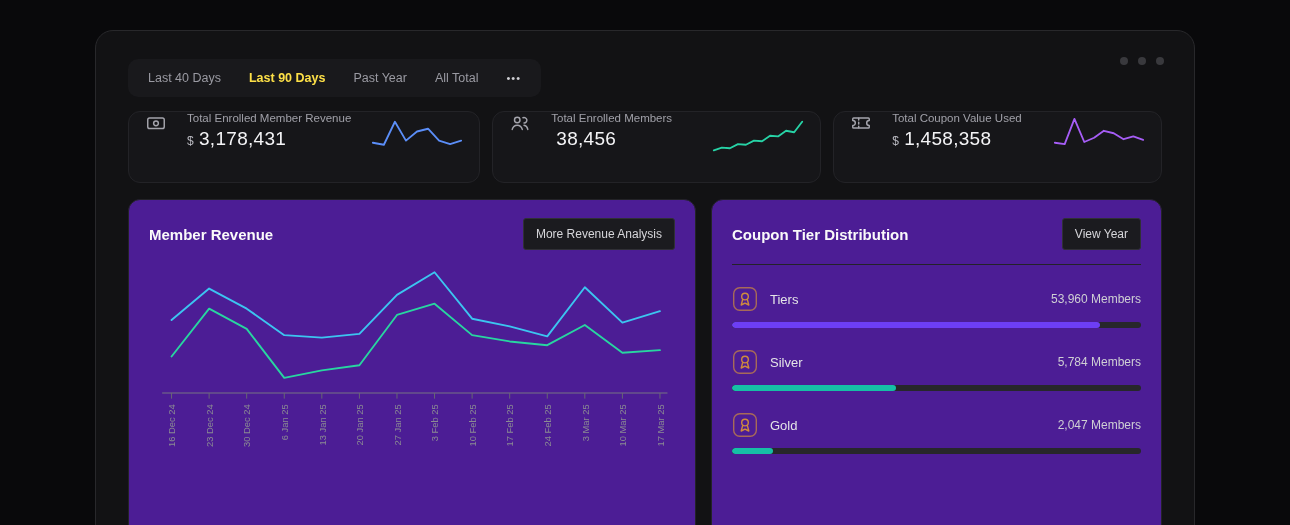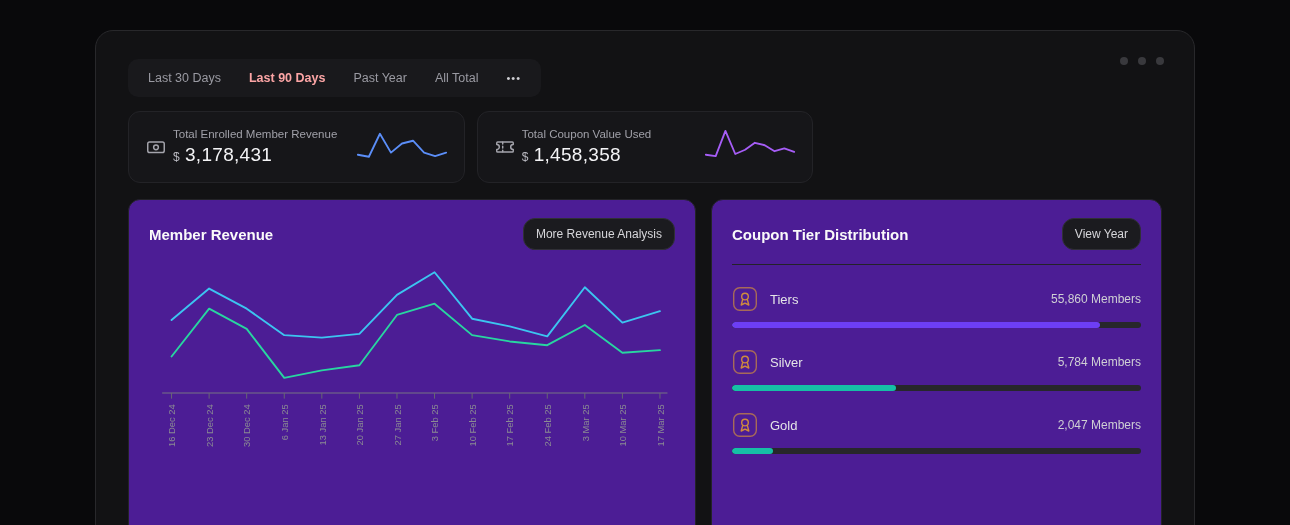--- a/index.html
+++ b/index.html
@@ -21,46 +21,46 @@
   }
   .window-dots { position:absolute; top:26px; right:30px; display:flex; gap:10px; }
   .window-dots .dot { width:8px; height:8px; border-radius:50%; background:#39393d; }
 
   .tabbar {
     display:inline-flex; align-items:center;
     background:#19191c; border-radius:10px;
     height:38px; padding:0 6px;
   }
   .tab { padding:0 14px; font-size:12.5px; color:#9a9aa2; line-height:38px; cursor:pointer; white-space:nowrap; }
-  .tab.active { color:#fca5a5; font-weight:700; }
+  .tab.active { color:#fde047; font-weight:700; }
   .tab.more { color:#d0d0d4; letter-spacing:1px; font-size:11px; }
 
   .kpi-row { display:grid; grid-template-columns:repeat(3,1fr); gap:12px; margin-top:14px; }
   .kpi {
     background:#161619; border:1px solid #232327; border-radius:12px;
-    height:72px; display:flex; align-items:center; gap:6px; padding:0 16px;
+    height:72px; display:flex; gap:20px; padding:0 16px;
   }
   .kpi .kicon { width:22px; height:22px; color:#a4a4ac; flex:none; }
   .kpi .kicon svg { width:100%; height:100%; }
   .kpi .meta { display:flex; flex-direction:column; gap:4px; min-width:0; }
   .kpi .label { font-size:11.5px; color:#a0a0a8; white-space:nowrap; }
   .kpi .value { font-size:19px; color:#f4f4f6; font-weight:500; letter-spacing:.3px; }
   .kpi .prefix { font-size:12px; color:#b9b9c0; margin-right:5px; }
   .kpi .spark { margin-left:auto; width:92px; height:46px; flex:none; }
 
   .main-row { display:grid; grid-template-columns:568px 1fr; gap:15px; margin-top:16px; }
   .panel {
     background:#4c1d95; border:1px solid #232327; border-radius:12px;
     padding:18px 20px; height:354px; overflow:hidden;
   }
   .panel-header { display:flex; align-items:center; justify-content:space-between; }
   .panel-title { font-size:15px; font-weight:700; color:#fafafa; }
   .panel-btn {
     background:#1b1b1f; border:1px solid #303036; color:#d6d6da;
-    font-size:12px; padding:8px 12px; border-radius:12px; cursor:pointer;
+    font-size:12px; padding:8px 12px; border-radius:3px; cursor:pointer;
     font-family:inherit; white-space:nowrap;
   }
   .chart-svg { width:100%; height:auto; display:block; margin-top:4px; }
 
   .tier-header { padding-bottom:14px; border-bottom:1px solid #232327; }
   .tier-row { margin-top:21px; }
   .tier-top { display:flex; align-items:center; gap:12px; }
   .tier-icon { width:26px; height:26px; flex:none; }
   .tier-icon svg { width:100%; height:100%; }
   .tier-name { font-size:13px; color:#e4e4e7; }
@@ -78,21 +78,21 @@
 
 <div class="shell">
 
   <div class="window-dots">
     <span class="dot"></span>
     <span class="dot"></span>
     <span class="dot"></span>
   </div>
 
   <div class="tabbar">
-    <div class="tab">Last 30 Days</div>
+    <div class="tab">Last 40 Days</div>
     <div class="tab active">Last 90 Days</div>
     <div class="tab">Past Year</div>
     <div class="tab">All Total</div>
     <div class="tab more">•••</div>
   </div>
 
   <div class="kpi-row">
 
     <div class="kpi">
       <span class="kicon">
@@ -103,20 +103,37 @@
       </span>
       <div class="meta">
         <span class="label">Total Enrolled Member Revenue</span>
         <span class="value"><span class="prefix">$</span><span>3,178,431</span></span>
       </div>
       <svg class="spark" viewBox="0 0 100 48">
           <polyline points="2.0,32.4 14.0,34.6 26.0,9.6 38.0,30.1 50.0,20.2 62.0,17.2 74.0,30.1 86.0,33.9 98.0,30.1" fill="none" stroke="#5b8ef8" stroke-width="2" stroke-linejoin="round" stroke-linecap="round"></polyline>
         </svg>
     </div>
 
+    <div class="kpi">
+      <span class="kicon">
+        <svg viewBox="0 0 24 24" fill="none" stroke="currentColor" stroke-width="1.6" stroke-linecap="round">
+          <circle cx="9" cy="8.8" r="3"></circle>
+          <path d="M3.5 19c.8-3 2.8-4.6 5.5-4.6s4.7 1.6 5.5 4.6"></path>
+          <path d="M15.2 6.3a3 3 0 1 1 1.2 5.7"></path>
+          <path d="M16.4 14.5c2.2.4 3.6 1.9 4.1 4.5"></path>
+        </svg>
+      </span>
+      <div class="meta">
+        <span class="label">Total Enrolled Members</span>
+        <span class="value"><span class="prefix"></span><span>38,456</span></span>
+      </div>
+      <svg class="spark" viewBox="0 0 100 48">
+          <polyline points="2.0,40.7 10.7,37.7 19.5,38.4 28.2,33.9 36.9,34.6 45.6,30.1 54.4,30.8 63.1,24.8 71.8,25.5 80.5,19.4 89.3,21.0 98.0,9.6" fill="none" stroke="#27d3a6" stroke-width="2" stroke-linejoin="round" stroke-linecap="round"></polyline>
+        </svg>
+    </div>
 
     <div class="kpi">
       <span class="kicon">
         <svg viewBox="0 0 24 24" fill="none" stroke="currentColor" stroke-width="1.6" stroke-linecap="round" stroke-linejoin="round">
           <path d="M3 9.2V7.5c0-.6.4-1 1-1h16c.6 0 1 .4 1 1v1.7a2.8 2.8 0 0 0 0 5.6v1.7c0 .6-.4 1-1 1H4c-.6 0-1-.4-1-1v-1.7a2.8 2.8 0 0 0 0-5.6z"></path>
           <path d="M9.5 6.7v10.6" stroke-dasharray="2 2.4"></path>
         </svg>
       </span>
       <div class="meta">
         <span class="label">Total Coupon Value Used</span>
@@ -180,21 +197,21 @@
       <div class="tier-row">
         <div class="tier-top">
           <span class="tier-icon" style="color: rgb(207, 139, 62);">
             <svg viewBox="0 0 26 26" fill="none" stroke="currentColor" stroke-width="1.4" stroke-linejoin="round">
               <rect x="1.7" y="1.7" width="22.6" height="22.6" rx="6" opacity="0.7"></rect>
               <circle cx="13" cy="10.6" r="3.3"></circle>
               <path d="M10.7 13.4 9.2 19l3.8-1.9 3.8 1.9-1.5-5.6"></path>
             </svg>
           </span>
           <span class="tier-name">Tiers</span>
-          <span class="tier-count">55,860 Members</span>
+          <span class="tier-count">53,960 Members</span>
         </div>
         <div class="bar-track">
           <div class="bar-fill" style="width: 90%; background: rgb(109, 62, 245);"></div>
         </div>
       </div>
 
       <div class="tier-row">
         <div class="tier-top">
           <span class="tier-icon" style="color: rgb(207, 139, 62);">
             <svg viewBox="0 0 26 26" fill="none" stroke="currentColor" stroke-width="1.4" stroke-linejoin="round">

